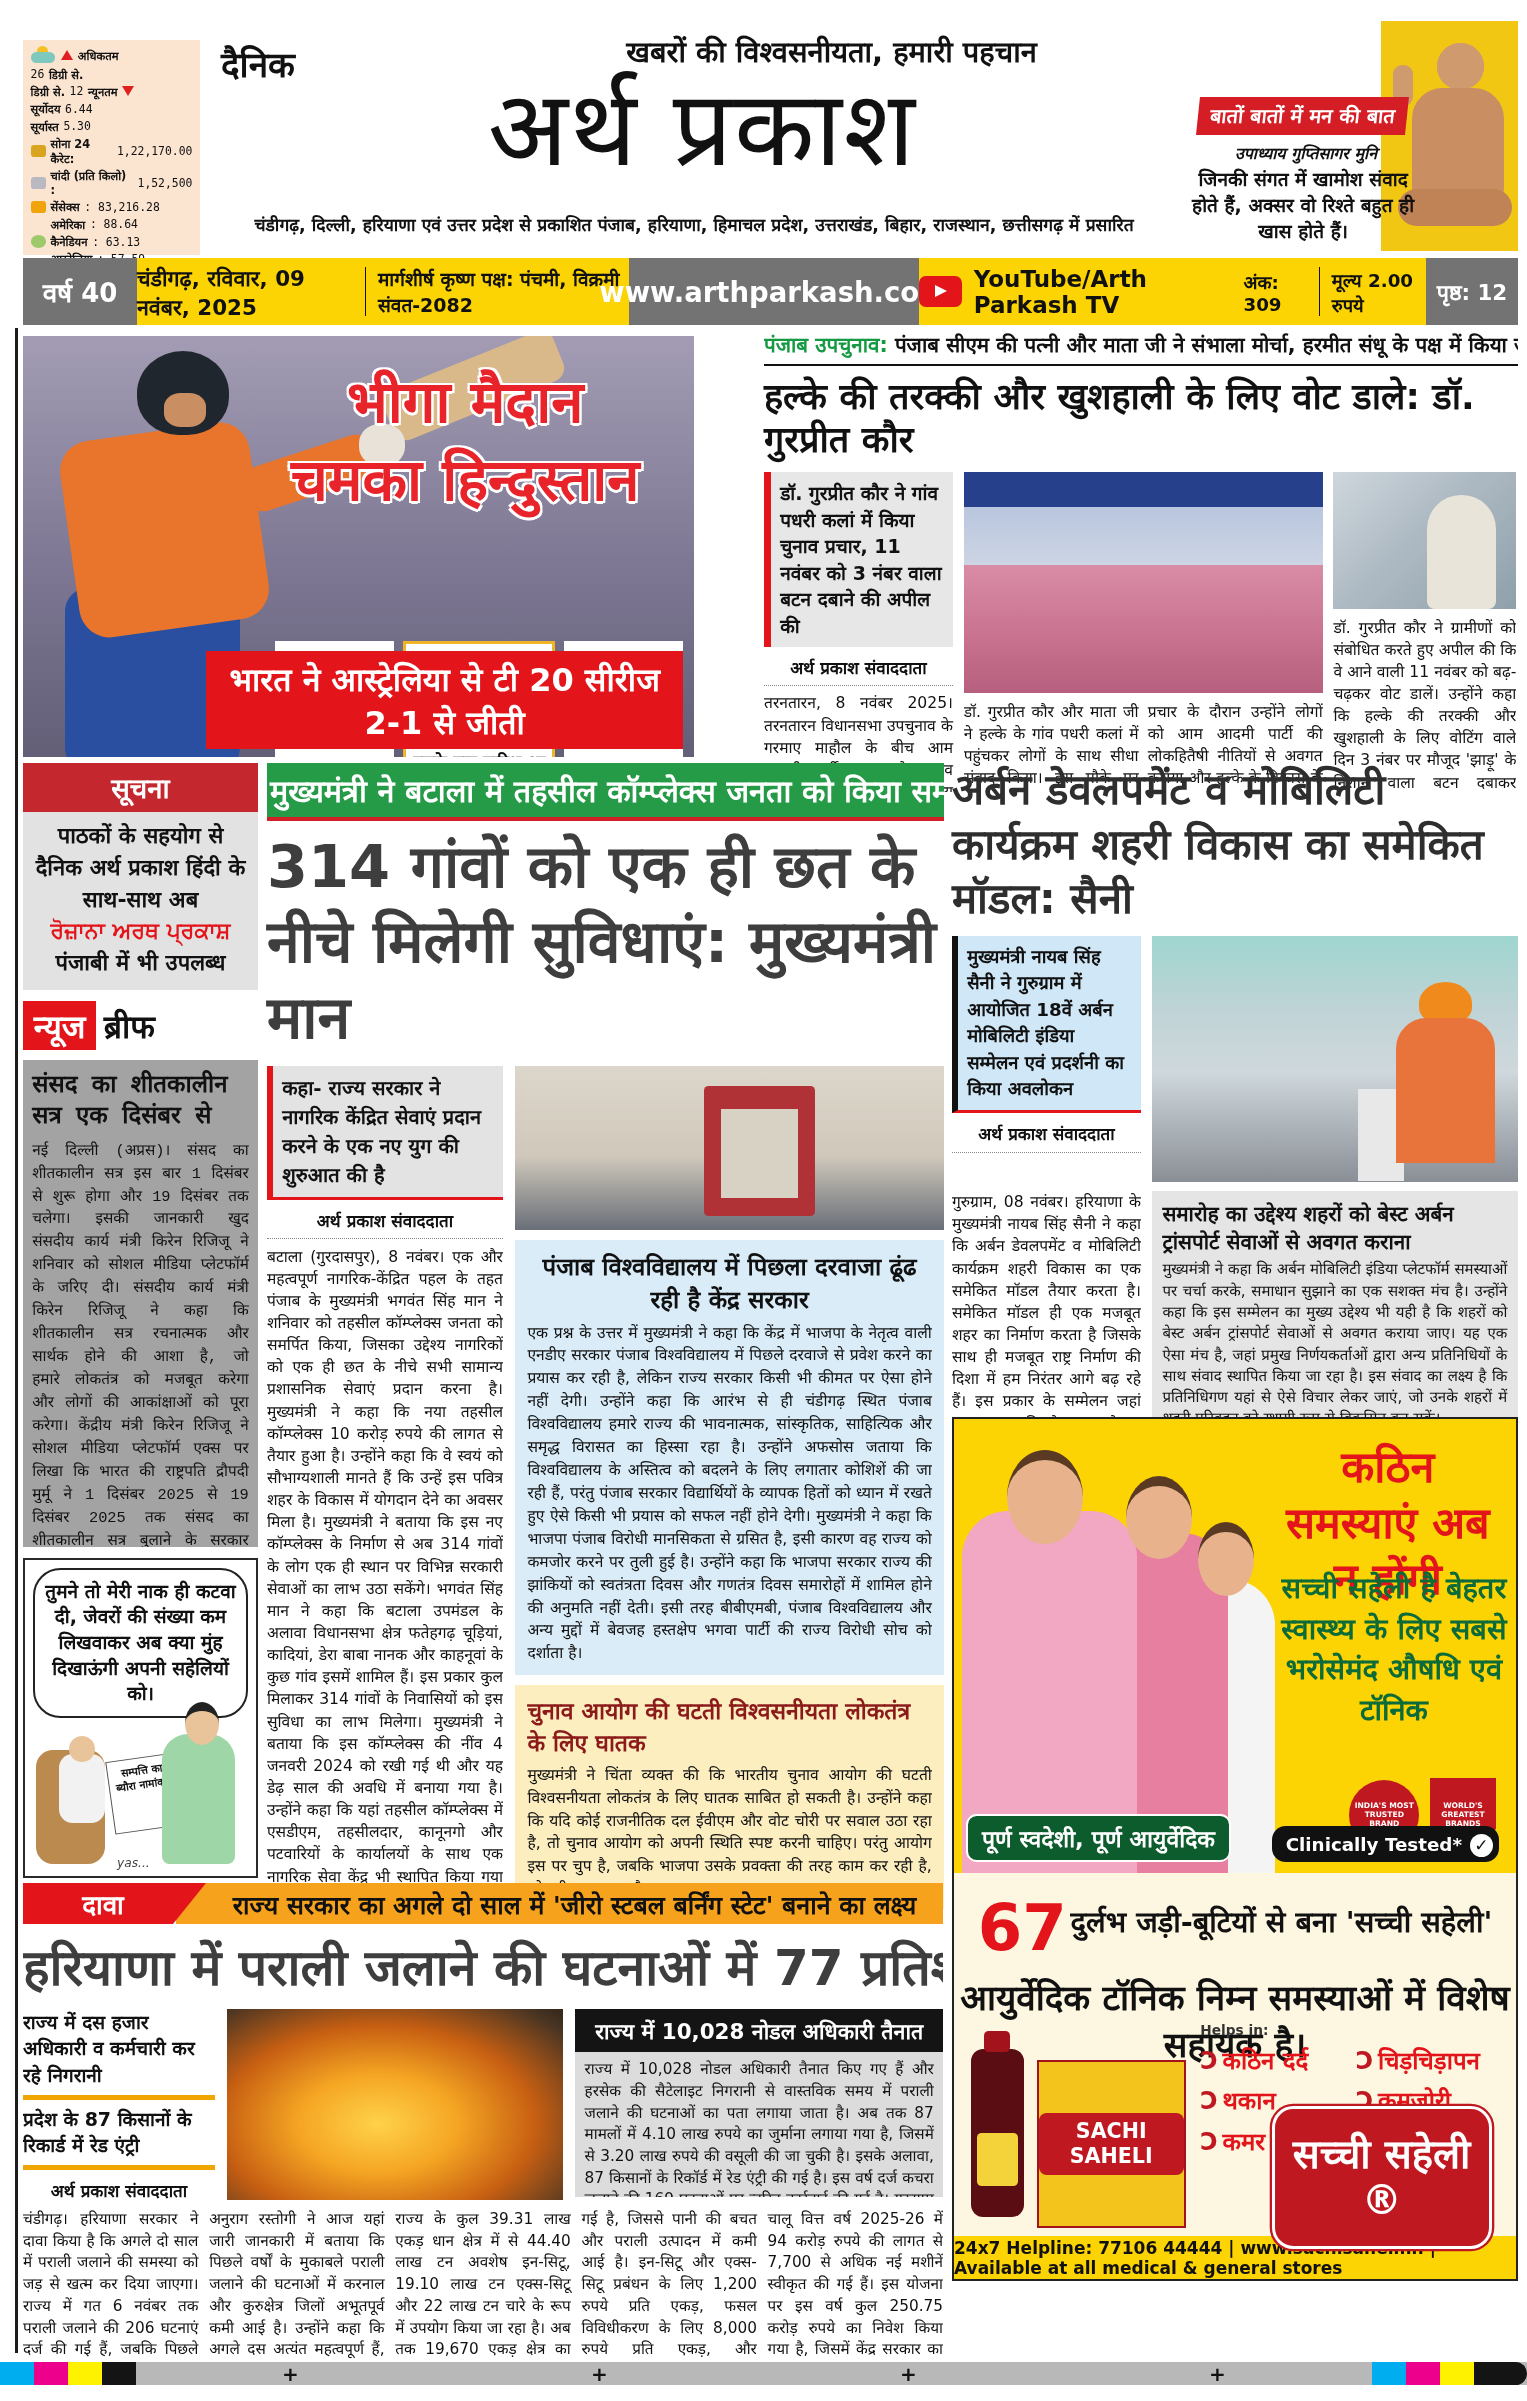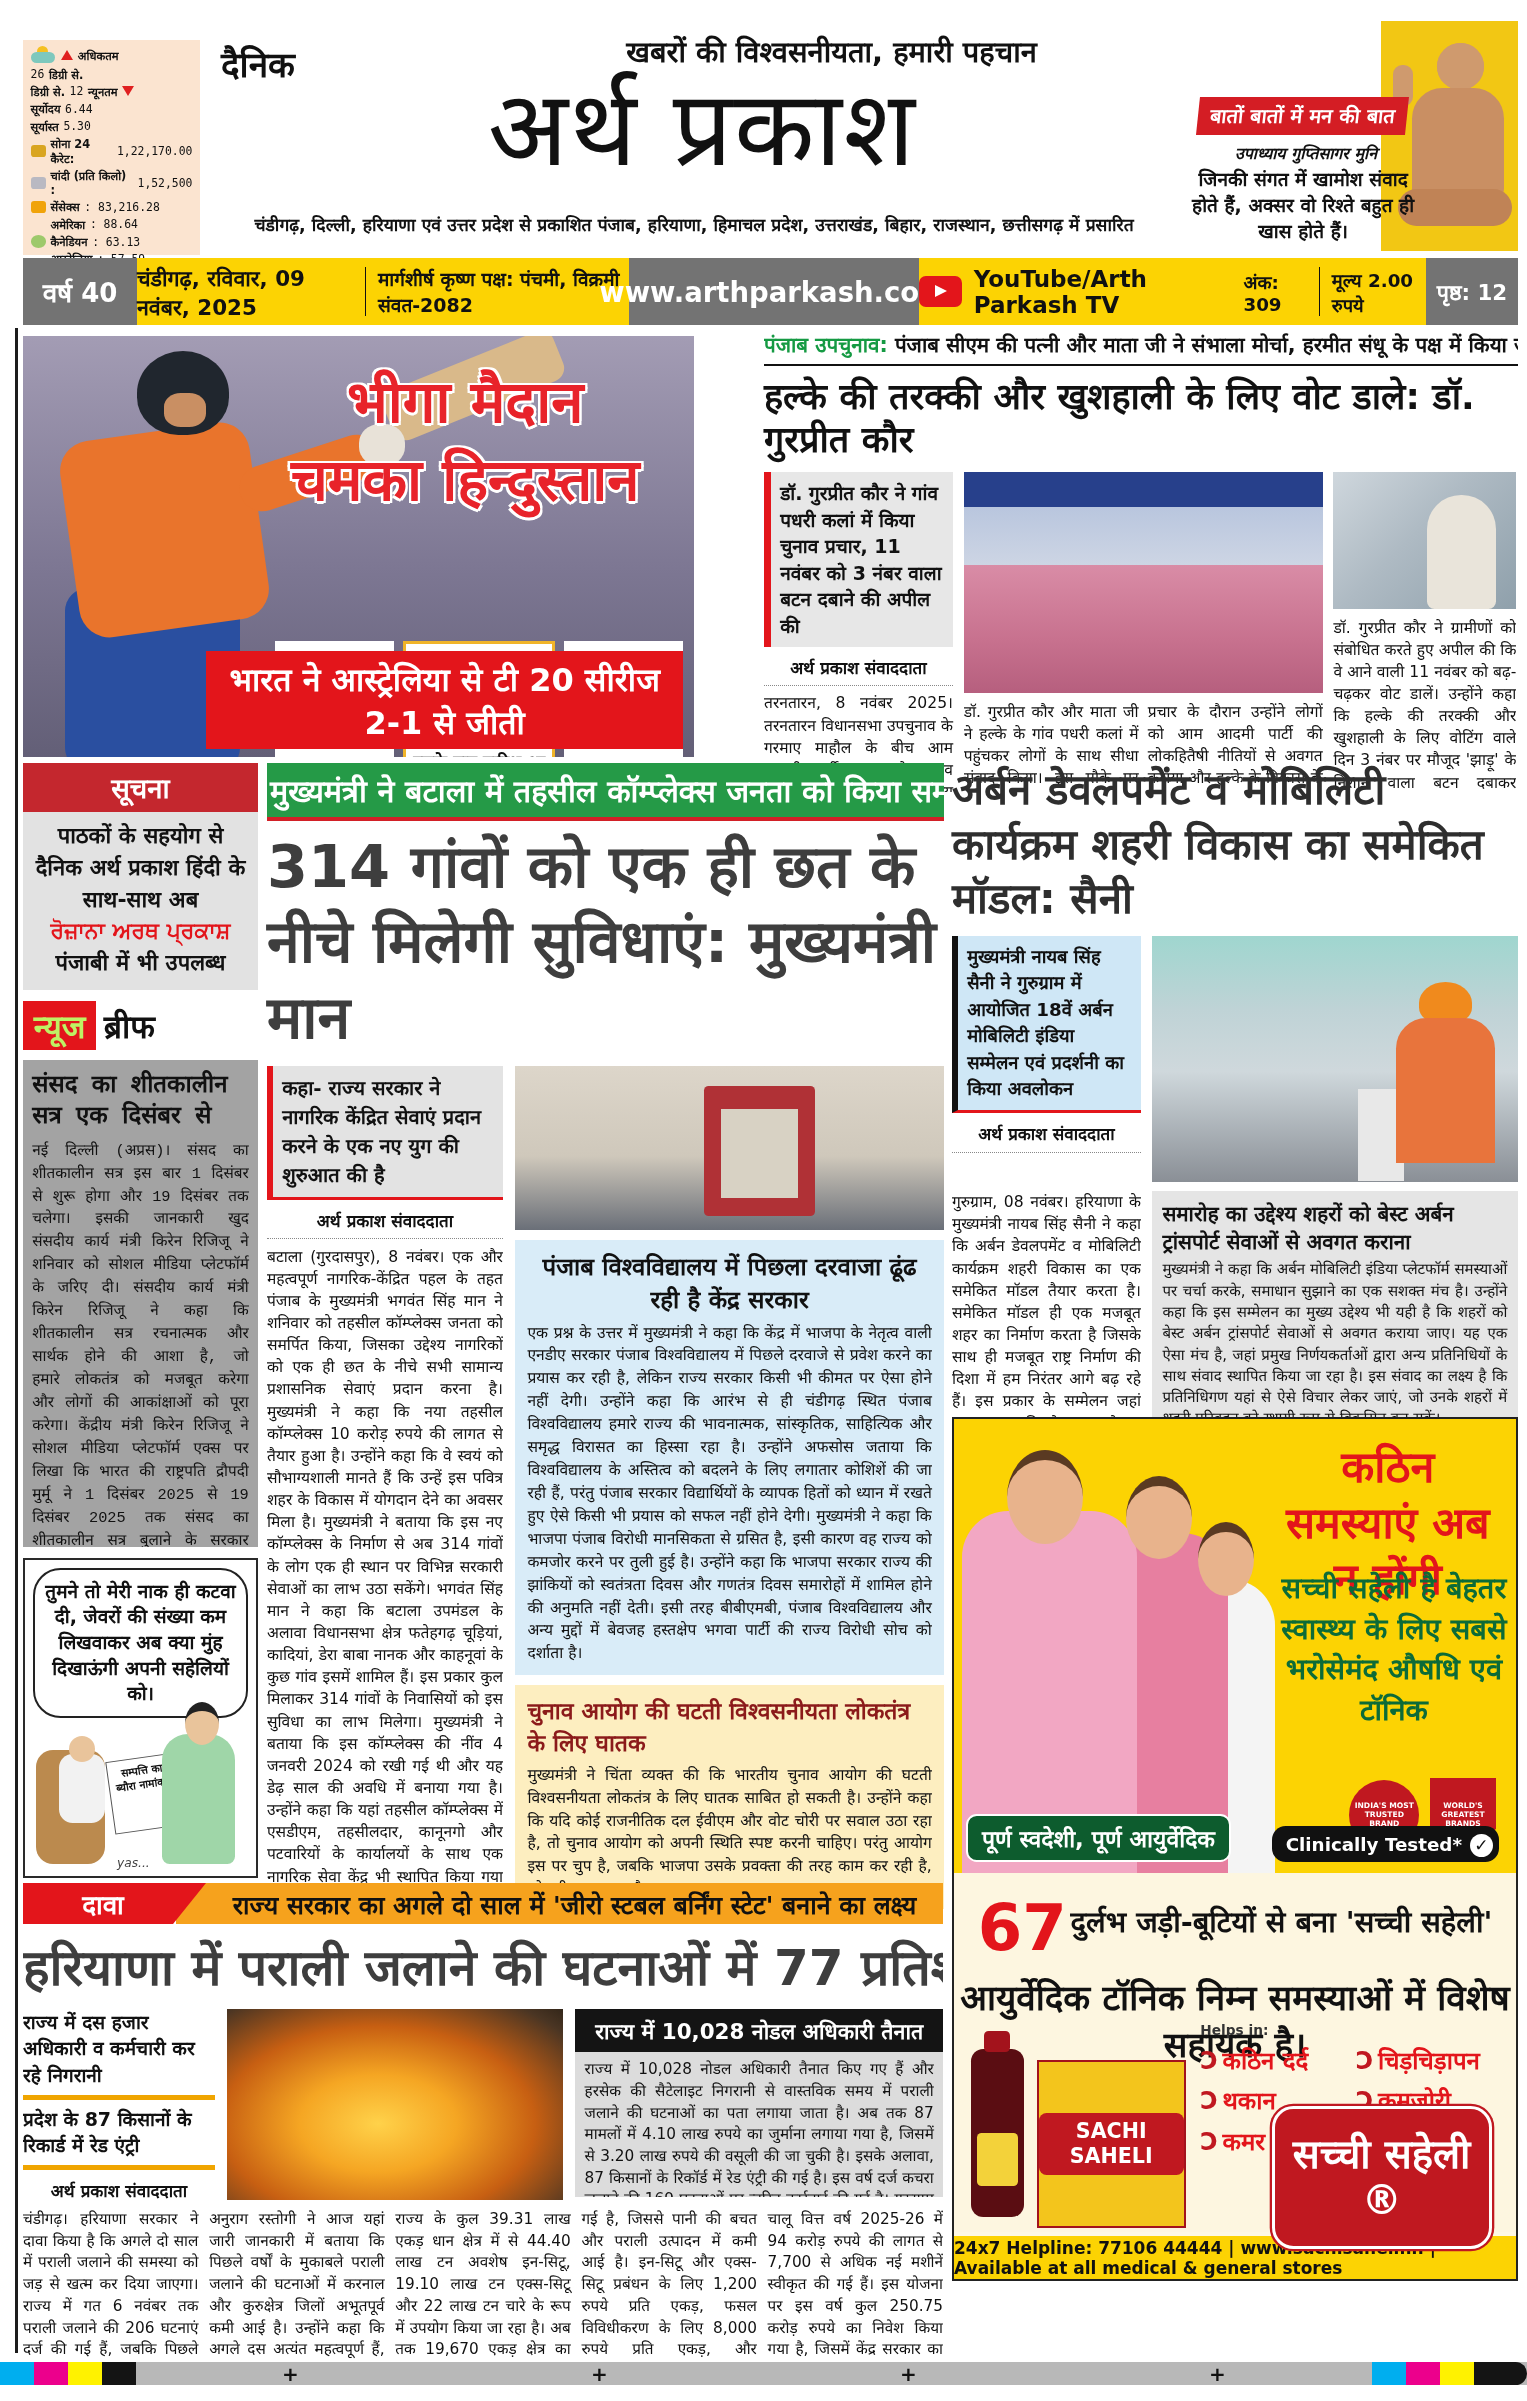--- a/index.html
+++ b/index.html
@@ -83,21 +83,21 @@
   .photo-speaker{height:172px;background:linear-gradient(135deg,#cfd7dd 0%,#aebac3 45%,#8fa0ab 100%);position:relative;}
   .photo-speaker::after{content:"";position:absolute;right:20px;top:23px;width:69px;height:114px;border-radius:34px 34px 7.6px 7.6px;background:#e9e4da;}
 
   
   .sidebar{left:23px;top:763px;width:235px;height:1115px;display:flex;flex-direction:column;gap:10.7px;}
   .notice{background:#e2e2e2;text-align:center;padding-bottom:10.7px;}
   .notice .hd{background:#c4272e;color:#fff;font-size:27.5px;font-weight:800;padding:6.1px 0;margin-bottom:7.6px;}
   .notice .ln{font-size:22px;font-weight:800;line-height:1.45;padding:0 7.6px;}
   .notice .pa{color:#e3151b;}
   .nb-tab{display:flex;align-items:center;gap:7.6px;}
-  .nb-tab .t1{background:#e3151b;color:#bef264;font-size:32px;font-weight:800;padding:3.1px 10.7px;}
+  .nb-tab .t1{background:#e3151b;color:#ffffff;font-size:32px;font-weight:800;padding:3.1px 10.7px;}
   .nb-tab .t2{font-size:32px;font-weight:800;}
   .brief{background:#a3a3a3;padding:9.2px 9.2px;flex:1;overflow:hidden;font-family:Liberation Mono, monospace;}
   .brief .hd{font-size:24px;font-weight:800;line-height:1.3;margin-bottom:7.6px;}
   .brief .bd{font-size:15.3px;line-height:1.5;}
   .cartoon{border:2.3px solid #2a2a2a;background:#fff;height:320px;flex:none;position:relative;padding:7.6px;box-sizing:border-box;}
   .bubble{border:2.3px solid #222;border-radius:27.5px;padding:9.2px 7.6px;font-size:19px;font-weight:800;text-align:center;line-height:1.35;}
   .ct-chair{position:absolute;left:10.7px;bottom:12.2px;width:69px;height:114px;border-radius:17px;background:#bb8a4e;}
   .ct-man{position:absolute;left:34px;bottom:53px;width:46px;height:69px;border-radius:13.7px;background:#f2f2f2;}
   .ct-man-h{position:absolute;left:44px;bottom:114px;width:26px;height:26px;border-radius:50%;background:#e9c49b;}
   .ct-paper{position:absolute;left:85px;bottom:46px;width:70px;height:73px;background:#fff;border:1.5px solid #555;transform:rotate(-8deg);font-size:10.7px;font-weight:bold;padding:4.6px;box-sizing:border-box;text-align:center;}

